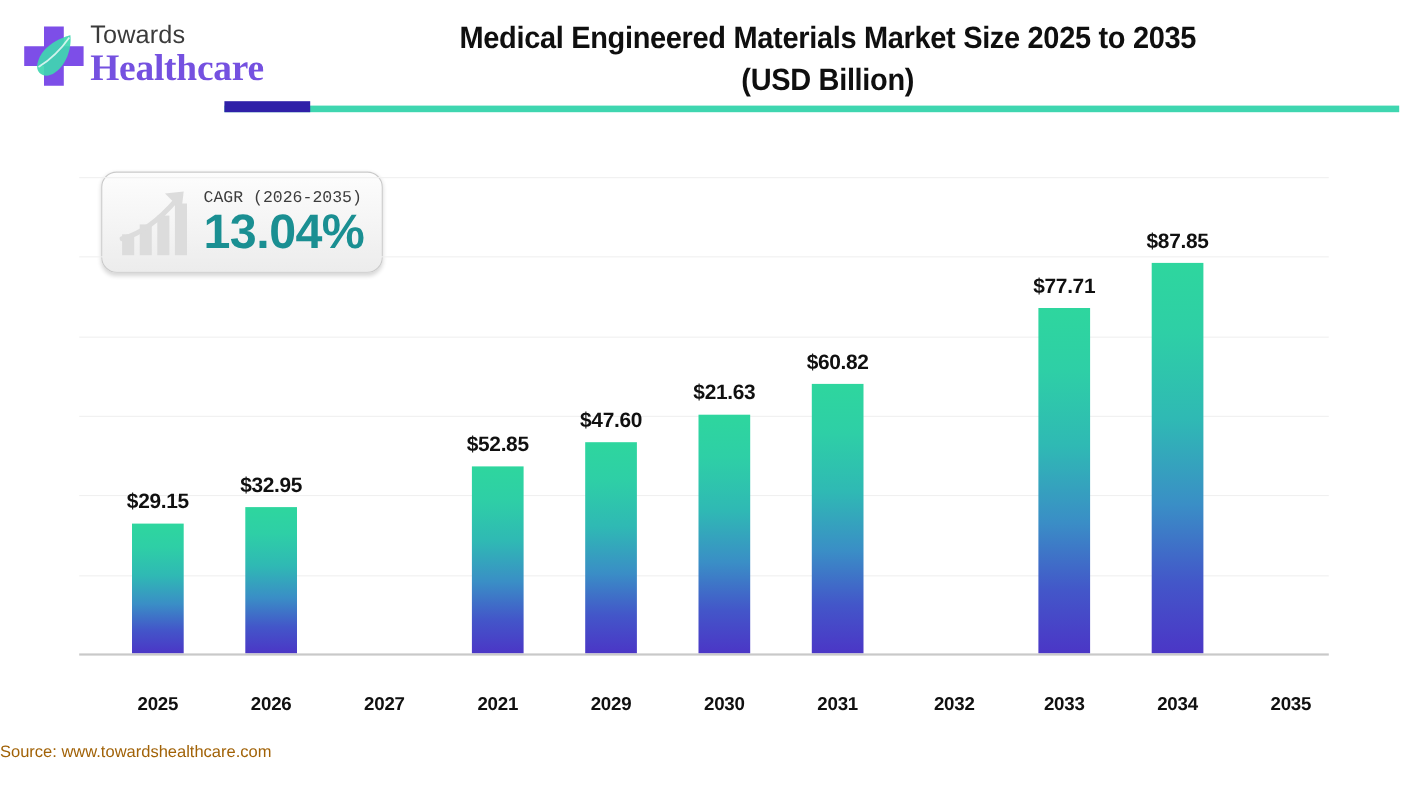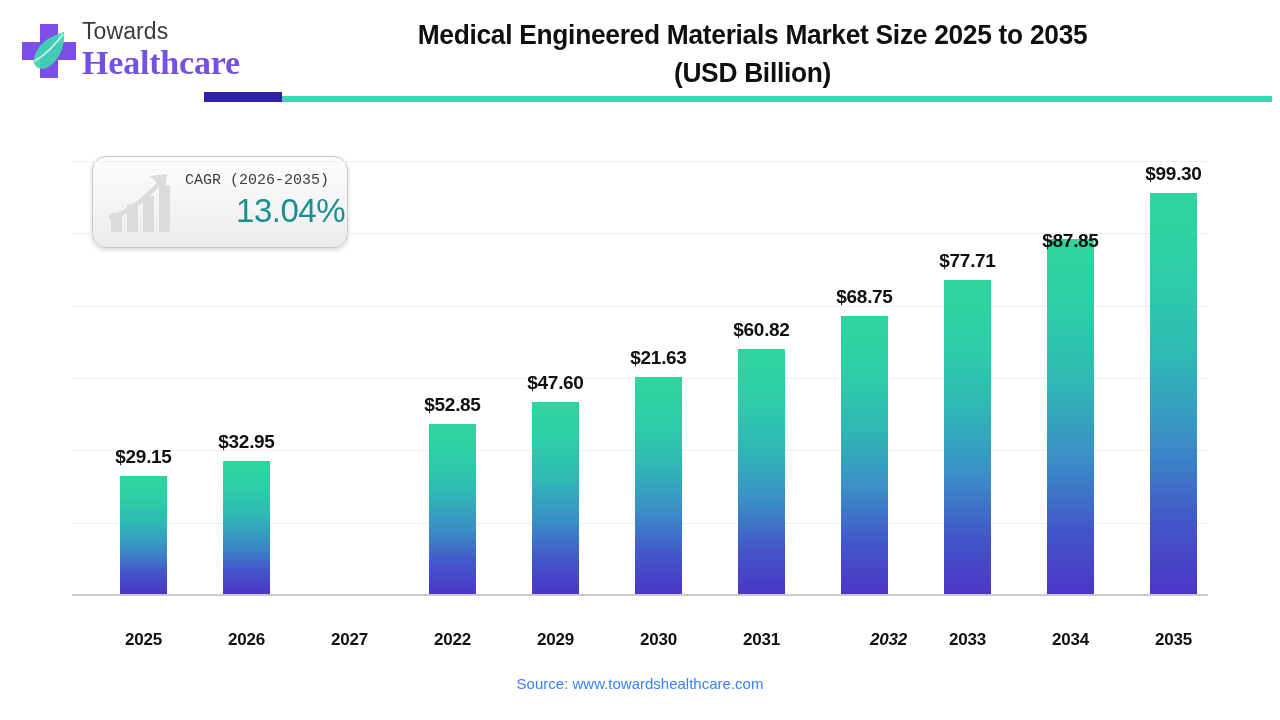--- a/index.html
+++ b/index.html
@@ -112,26 +112,25 @@
     width: 160px;
   }
   #cagr-label {
     font-size: 15px;
     color: #3d3d3d;
     line-height: 20px;
     white-space: nowrap;
     font-family: Liberation Mono, monospace;
   }
   #cagr-value {
-    font-size: 33px;
-    font-weight: normal;
+    font-size: 44px;
+    font-weight: bold;
     color: #1a8f92;
     line-height: 40px;
     letter-spacing: -0.5px;
-    text-align: right;
   }
 
   
   #plot {
     position: absolute;
     left: 72px; top: 150px;
     width: 1136px;
     height: 446px;
   }
   .gridline {
@@ -200,23 +199,22 @@
     font-size: 17px;
     font-weight: bold;
     color: #101010;
     letter-spacing: -0.2px;
   }
 
   #source {
     position: absolute;
     left: 0; top: 675px;
     width: 1280px;
-    text-align: center;
     font-size: 15px;
-    color: #3b82f6;
+    color: #a16207;
   }
 </style>
 </head>
 <body>
 
 <div id="header">
 
   <div id="logo-block">
     <div id="logo-mark">
       <svg width="62" height="62" viewBox="0 0 62 62" xmlns="http://www.w3.org/2000/svg">
@@ -284,47 +282,39 @@
         <div class="bar-value" style="bottom: 200px;">$47.60</div>
       </div>
       <div class="bar-slot" style="left: 535px;">
         <div class="bar" style="height: 217px;"></div>
         <div class="bar-value" style="bottom: 225px;">$21.63</div>
       </div>
       <div class="bar-slot" style="left: 638px;">
         <div class="bar" style="height: 245px;"></div>
         <div class="bar-value" style="bottom: 253px;">$60.82</div>
       </div>
-      <div class="bar-slot" style="left: 741px;">
-        <div class="bar" style="height: 278px;"></div>
-        <div class="bar-value" style="bottom: 286px;">$68.75</div>
-      </div>
       <div class="bar-slot" style="left: 844px;">
         <div class="bar" style="height: 314px;"></div>
         <div class="bar-value" style="bottom: 322px;">$77.71</div>
       </div>
       <div class="bar-slot" style="left: 947px;">
         <div class="bar" style="height: 355px;"></div>
-        <div class="bar-value" style="bottom: 342px; margin-top: 16px;">$87.85</div>
-      </div>
-      <div class="bar-slot" style="left: 1050px;">
-        <div class="bar" style="height: 401px;"></div>
-        <div class="bar-value" style="bottom: 409px;">$99.30</div>
+        <div class="bar-value" style="bottom: 363px; margin-top: 16px;">$87.85</div>
       </div>
     </div>
   <div id="axis-baseline"></div>
 </div>
 
 <div id="xlabels">
     <div class="xlabel" style="left: 20px;">2025</div>
     <div class="xlabel" style="left: 123px;">2026</div>
     <div class="xlabel" style="left: 226px;">2027</div>
-    <div class="xlabel" style="left: 329px;">2022</div>
+    <div class="xlabel" style="left: 329px;">2021</div>
     <div class="xlabel" style="left: 432px;">2029</div>
     <div class="xlabel" style="left: 535px;">2030</div>
     <div class="xlabel" style="left: 638px;">2031</div>
-    <div class="xlabel" style="left: 765px; font-style: italic;">2032</div>
+    <div class="xlabel" style="left: 744px;">2032</div>
     <div class="xlabel" style="left: 844px;">2033</div>
     <div class="xlabel" style="left: 947px;">2034</div>
     <div class="xlabel" style="left: 1050px;">2035</div>
   </div>
 
 <div id="source">Source: www.towardshealthcare.com</div>
 
 </body></html>

